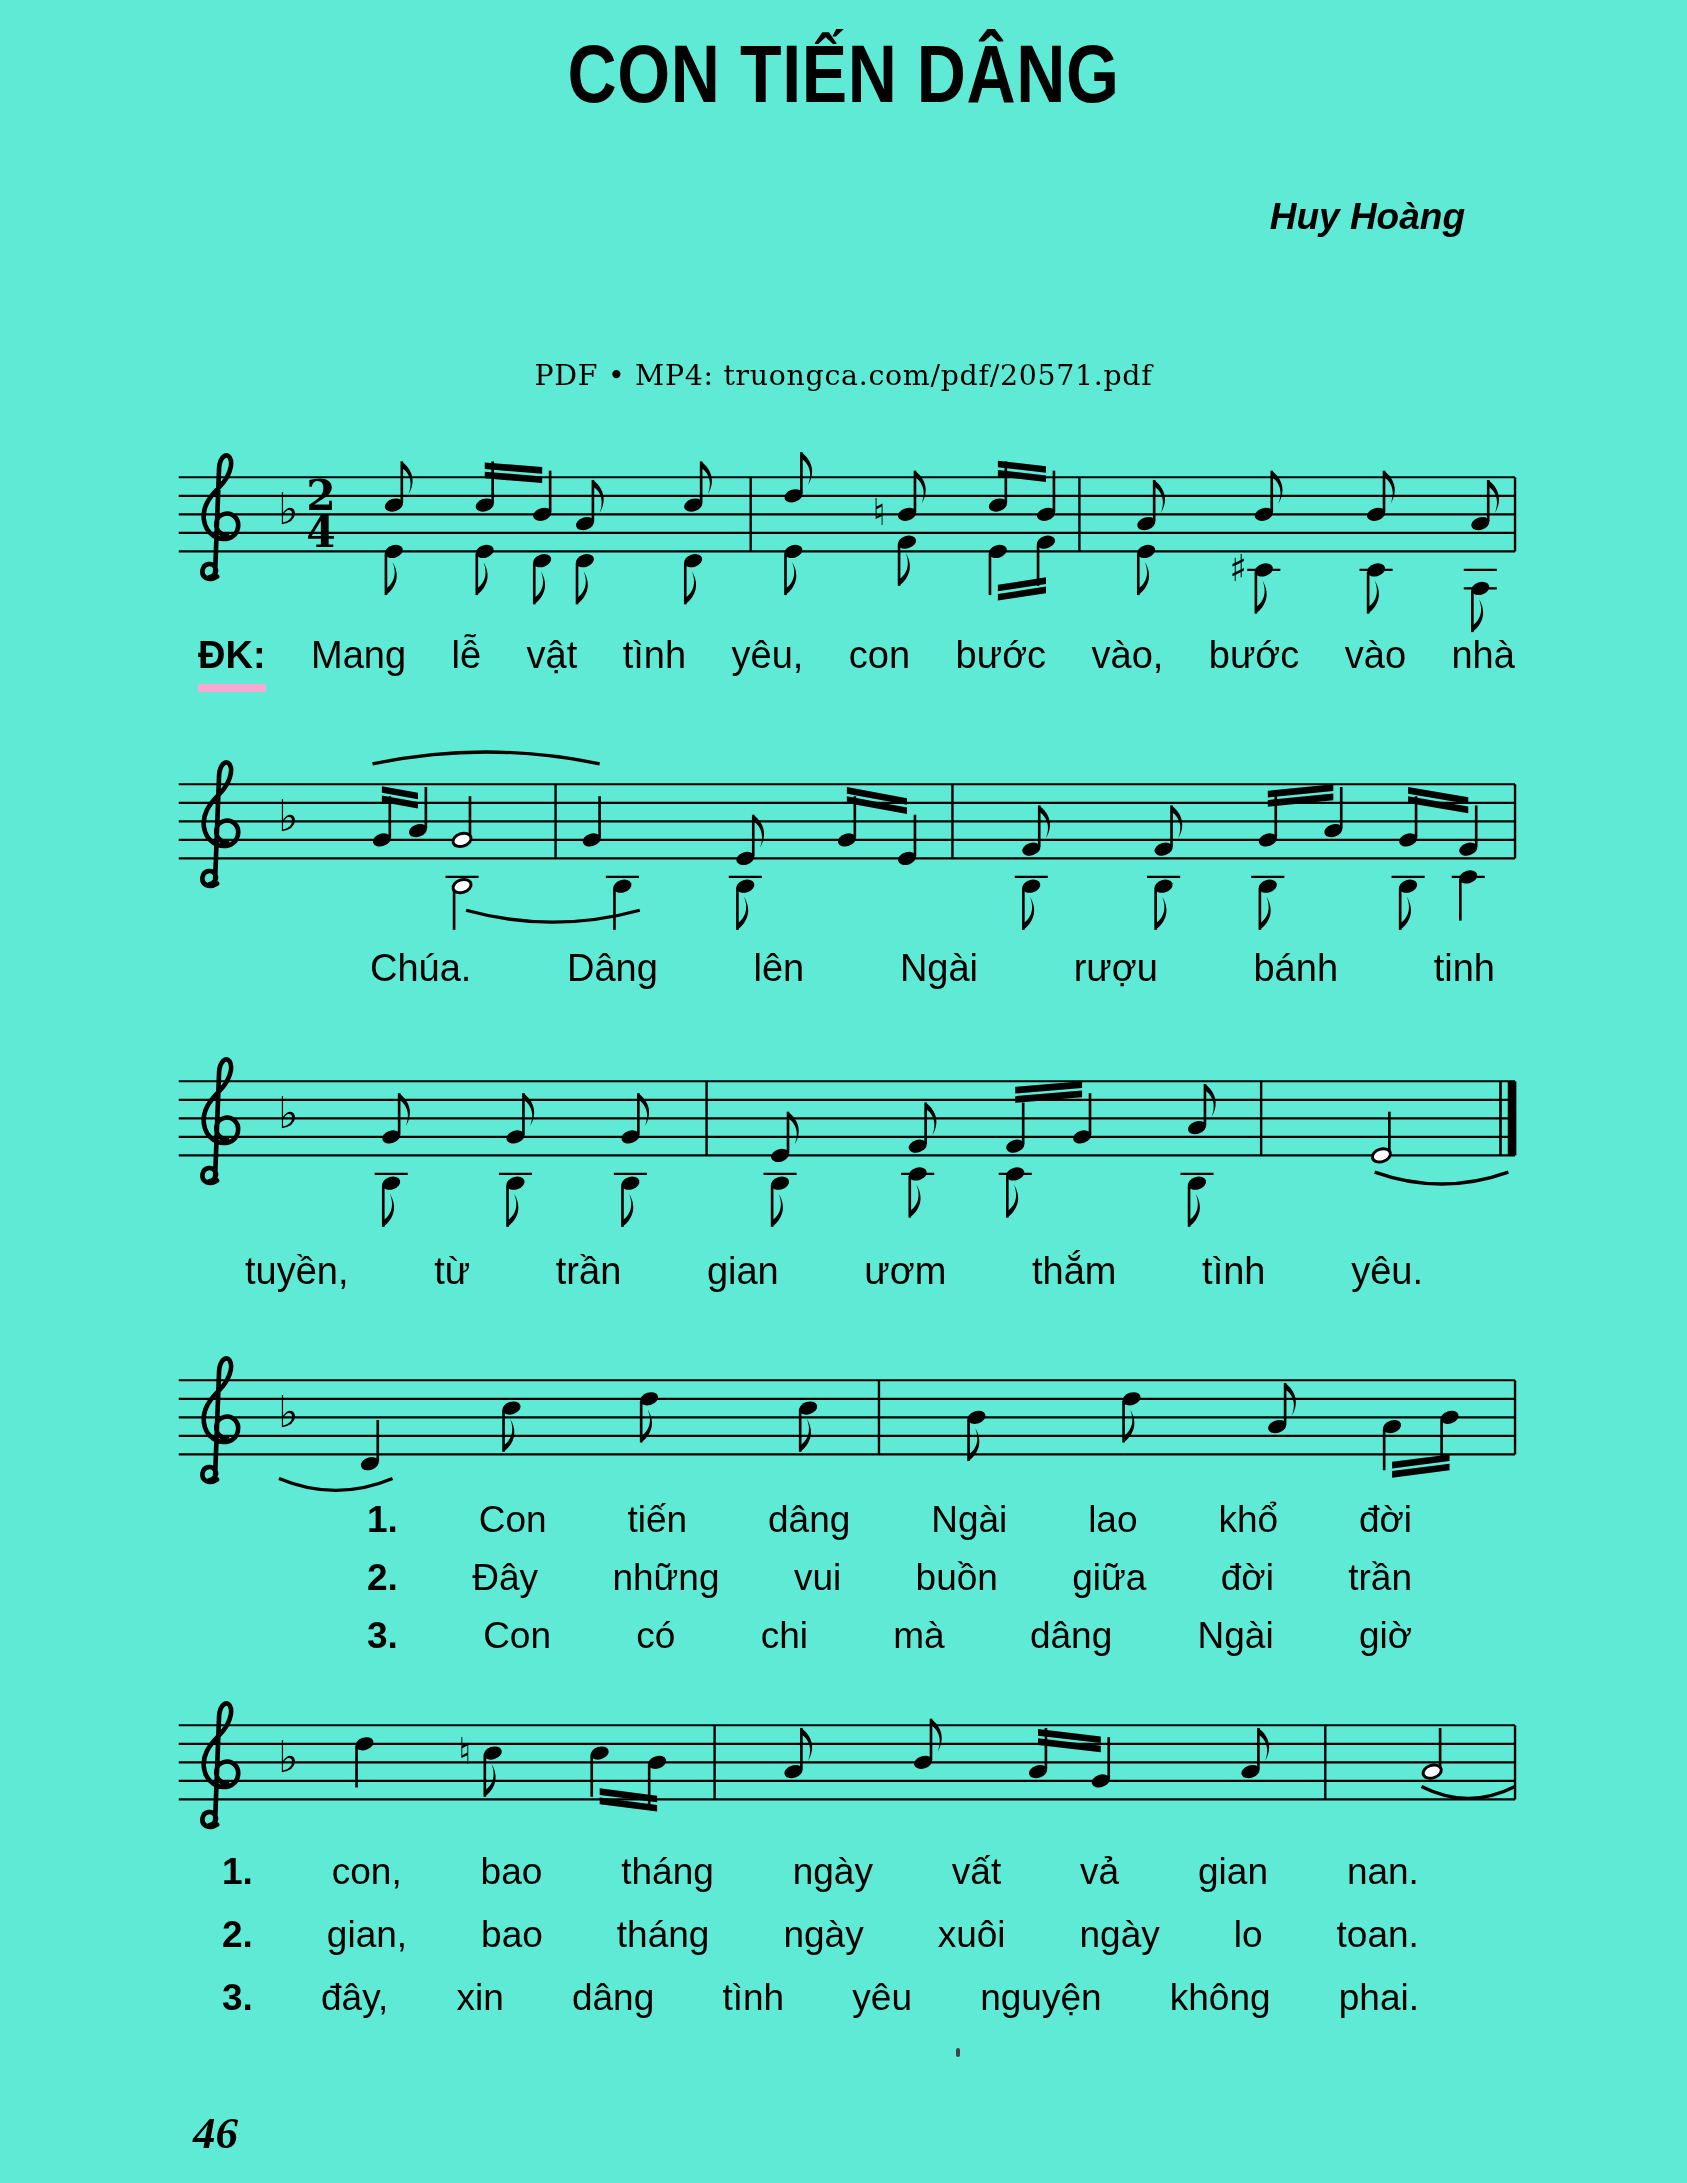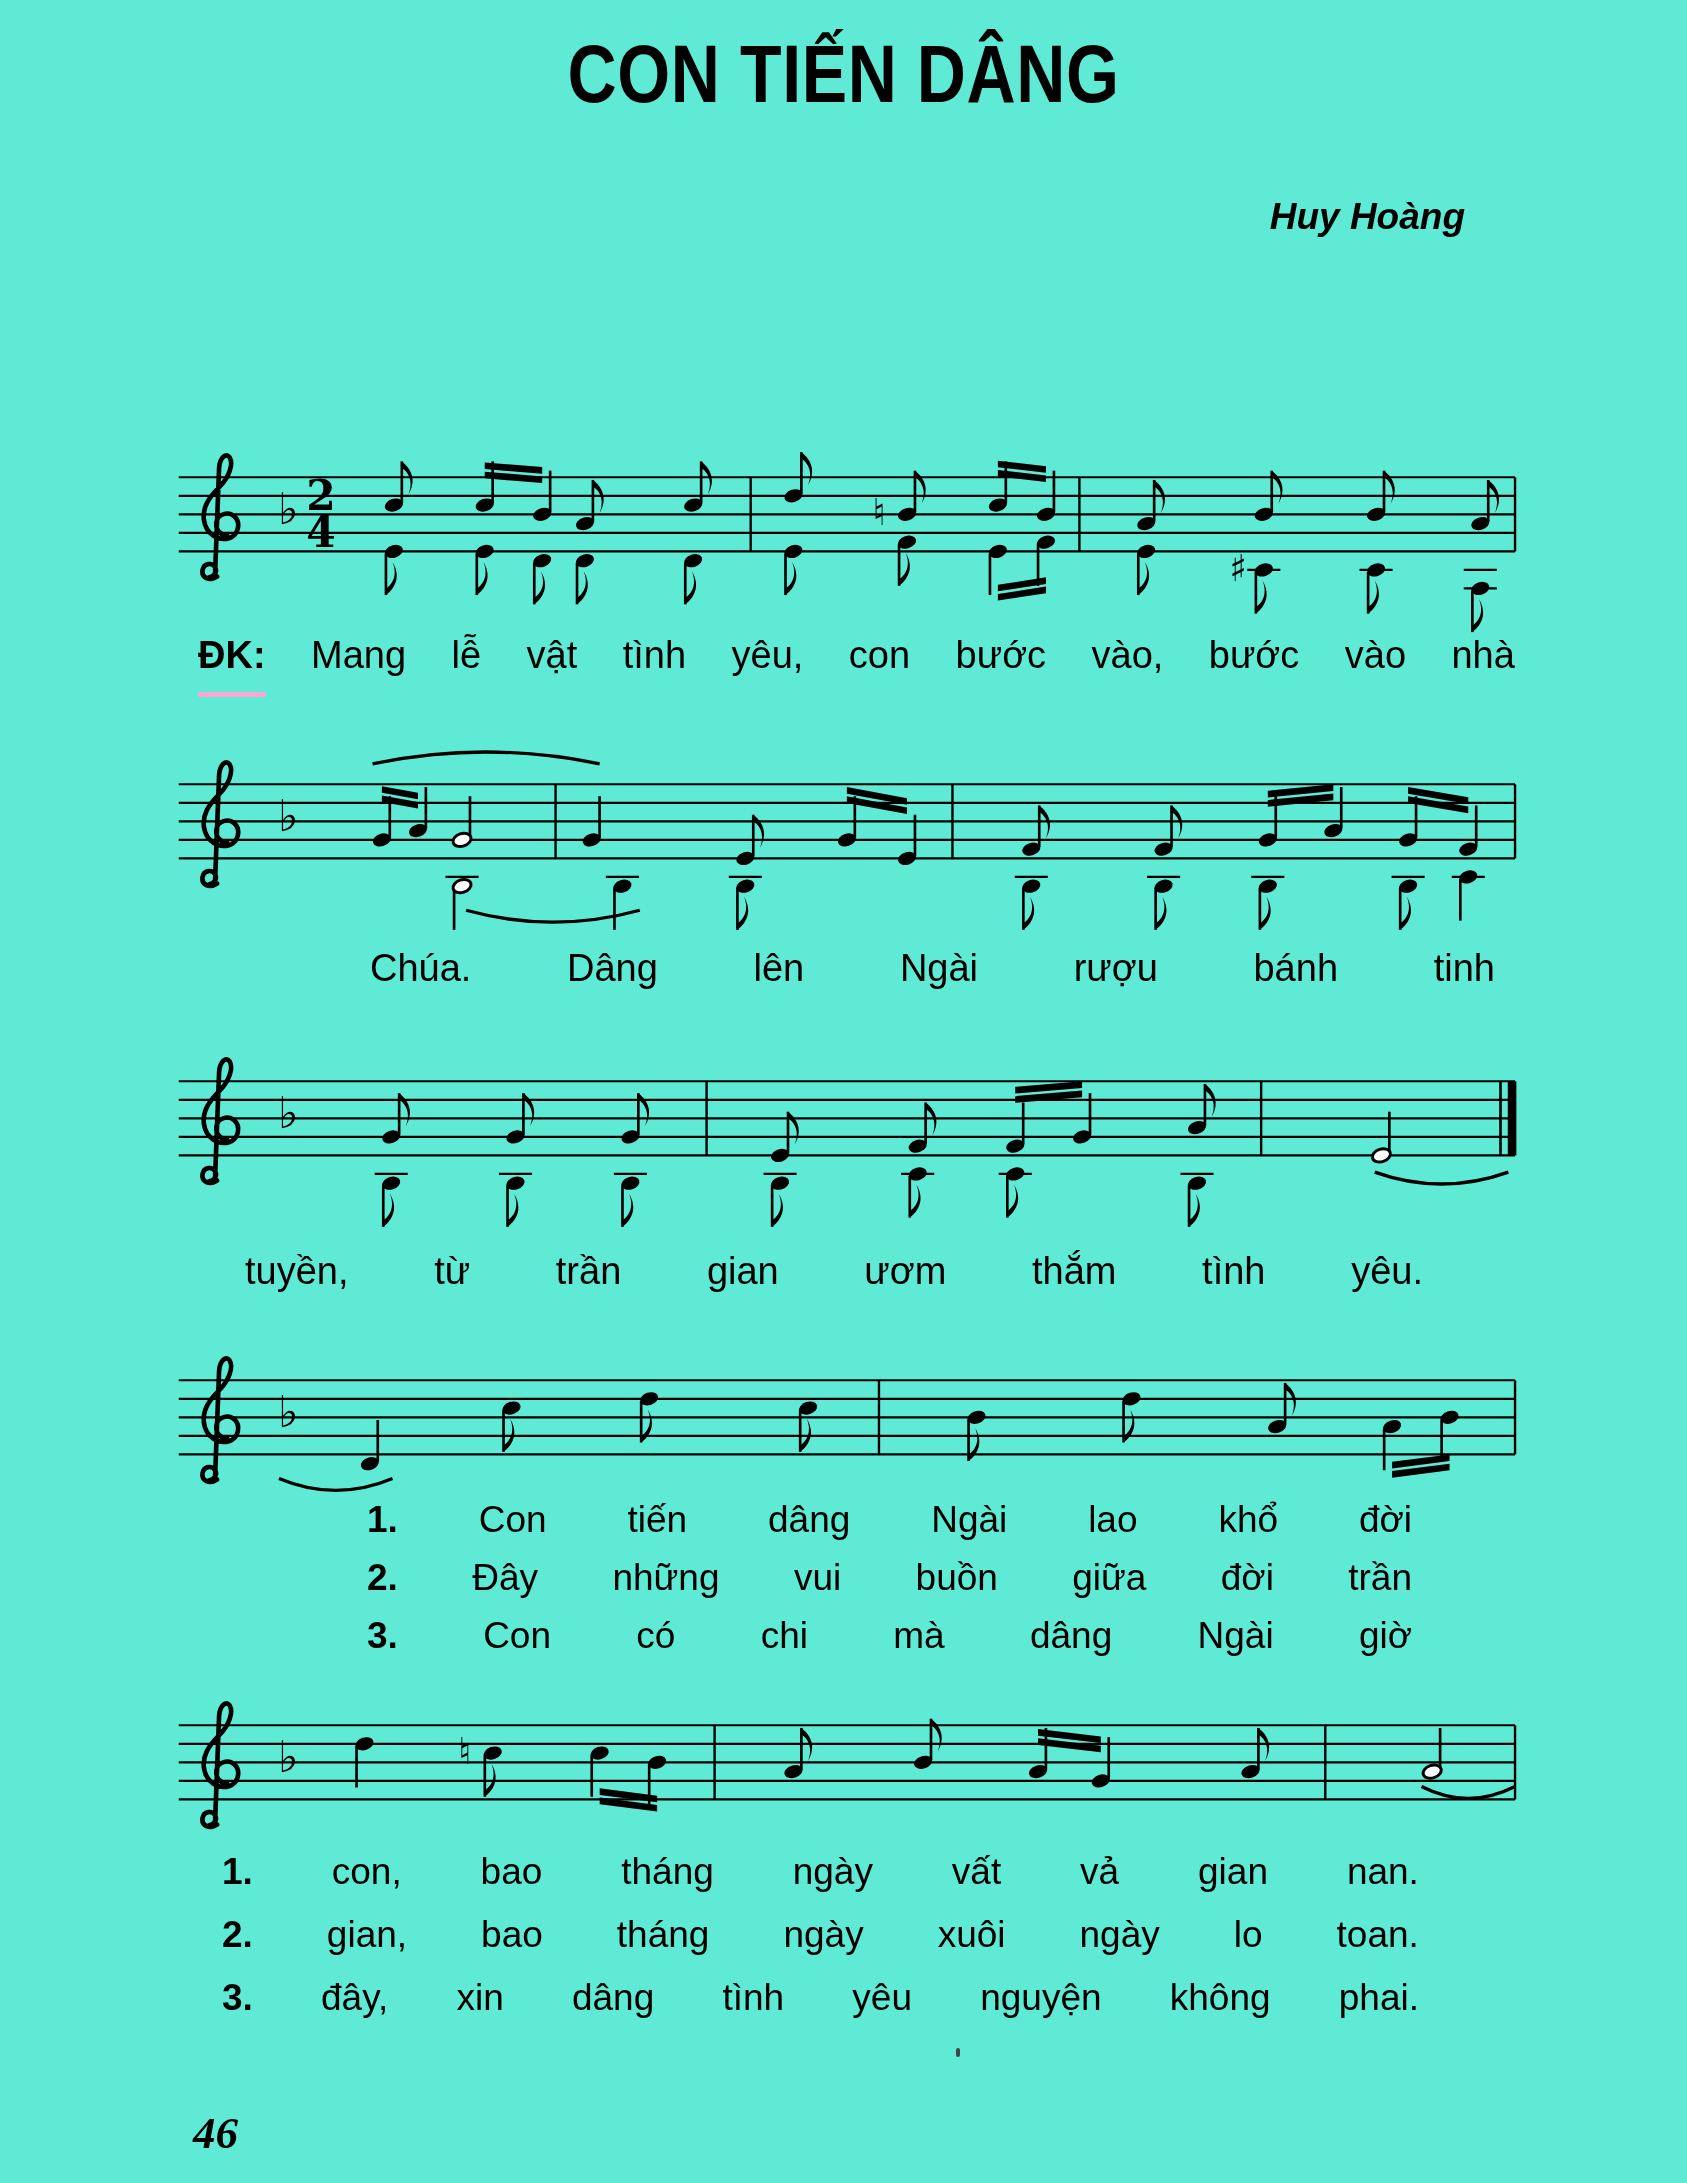--- a/index.html
+++ b/index.html
@@ -9,21 +9,21 @@
          font-size:81px;font-weight:700;white-space:nowrap;}
   .title span{display:inline-block;transform:scaleX(0.84);transform-origin:center;letter-spacing:0.7px;}
   .author{position:absolute;top:159px;right:222px;font-size:37px;font-weight:700;font-style:italic;margin-top:37px;}
   .medialink{position:absolute;top:359px;left:0;width:100%;text-align:center;
              font-family:"DejaVu Serif",serif;font-size:28.4px;letter-spacing:0.7px;}
   .staff-wrap{position:absolute;left:152px;width:1403px;height:258px;pointer-events:none;}
   #staff1{top:431px;} #staff2{top:738px;} #staff3{top:1035px;} #staff4{top:1334px;} #staff5{top:1679px;}
   .lyr{position:absolute;display:flex;justify-content:space-between;align-items:baseline;
        font-size:38px;line-height:1.25;white-space:nowrap;}
   .lyr .word{display:inline-block;}
-  .dk{font-weight:700;border-bottom:5px solid #f9a8d4;padding-bottom:12px;}
+  .dk{font-weight:700;border-bottom:8px solid #f9a8d4;padding-bottom:4px;}
   #refrain1{left:198px;top:632px;width:1317px;}
   #refrain2{left:370px;top:945px;width:1125px;align-items:center;}
   #refrain3{left:245px;top:1248px;width:1178px;align-items:center;}
   .verseA{left:367px;width:1045px;font-size:37px;}
   #verseA1{top:1497px;} #verseA2{top:1555px;} #verseA3{top:1613px;}
   .verseB{left:222px;width:1197px;font-size:37px;}
   #verseB1{top:1849px;} #verseB2{top:1912px;} #verseB3{top:1975px;}
   .vnum{font-weight:700;}
   .pagenum{position:absolute;left:193px;top:2083px;font-size:45px;font-weight:700;font-style:italic;
            font-family:"Liberation Serif","DejaVu Serif",serif;margin-top:24px;}
@@ -33,20 +33,21 @@
 <body>
 
 <div class="page">
 
   <div class="title">
     <span>CON TIẾN DÂNG</span>
   </div>
 
   <div class="author">Huy Hoàng</div>
 
+  <div class="medialink">PDF • MP4: truongca.com/pdf/20571.pdf</div>
 
   <svg id="staff1" class="staff-wrap" viewBox="0 0 2120 390">
       <line x1="40" y1="70" x2="2060" y2="70" stroke="#000" stroke-width="3.2"></line>
       <line x1="40" y1="98" x2="2060" y2="98" stroke="#000" stroke-width="3.2"></line>
       <line x1="40" y1="126" x2="2060" y2="126" stroke="#000" stroke-width="3.2"></line>
       <line x1="40" y1="154" x2="2060" y2="154" stroke="#000" stroke-width="3.2"></line>
       <line x1="40" y1="182" x2="2060" y2="182" stroke="#000" stroke-width="3.2"></line>
       <line x1="904.56" y1="70" x2="904.56" y2="182" stroke="#000" stroke-width="3.6"></line>
       <line x1="1401.48" y1="70" x2="1401.48" y2="182" stroke="#000" stroke-width="3.6"></line>
       <line x1="2060" y1="70" x2="2060" y2="182" stroke="#000" stroke-width="3.6"></line>

